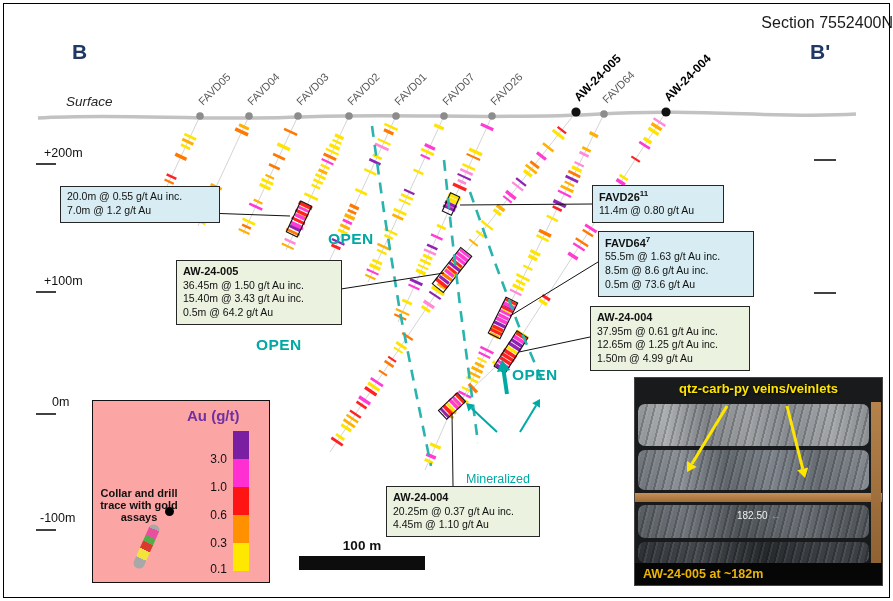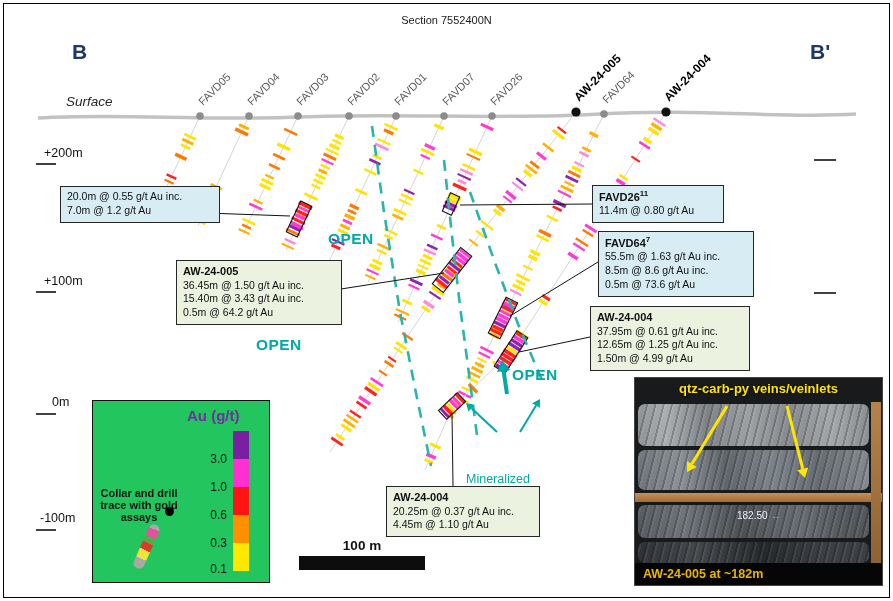--- a/index.html
+++ b/index.html
@@ -1,32 +1,32 @@
 <!DOCTYPE html>
 <html><head>
 <meta charset="utf-8">
 <style>
   html,body{margin:0;padding:0;background:#fff;}
   .canvas{position:relative;width:893px;height:601px;background:#fff;font-family:"Liberation Sans",sans-serif;overflow:hidden;}
   .frame{position:absolute;left:3px;top:3px;right:3px;bottom:3px;border:1.6px solid #000;pointer-events:none;z-index:10;}
   #section-svg{position:absolute;left:0;top:0;}
-  .title{position:absolute;top:14px;left:0;width:100%;text-align:center;font-size:11px;color:#1a1a1a;}
+  .title{position:absolute;top:14px;left:0;width:100%;text-align:right;font-size:16px;color:#1a1a1a;}
   .b-label{position:absolute;font-weight:bold;font-size:21px;color:#1f3864;}
   .surface-label{position:absolute;left:66px;top:94px;font-style:italic;font-size:13.5px;color:#262626;}
   .elev{position:absolute;font-size:12.5px;color:#111;}
   .callout{position:absolute;border:1px solid #262626;padding:3px 6px 4px;font-size:10.5px;line-height:1.32;color:#111;z-index:5;}
   .callout .c-title{font-weight:bold;font-size:11px;}
   .callout sup{font-size:8px;}
   .callout sup:empty{display:none;}
   .callout .c-line:empty{display:none;}
   .blue{background:#d7edf3;}
   .green{background:#ebf2df;}
   .open{position:absolute;color:#00a9a4;font-weight:bold;font-size:15.5px;letter-spacing:.4px;z-index:4;}
   .minzone{position:absolute;color:#00a9a4;font-size:12.5px;line-height:1.2;text-align:center;z-index:4;margin-top:48px;}
-  .legend{position:absolute;left:92px;top:400px;width:176px;height:181px;background:#22c55e;border:1.4px solid #111;z-index:5;}
+  .legend{position:absolute;left:92px;top:400px;width:176px;height:181px;background:#fca5a5;border:1.4px solid #111;z-index:5;}
   .legend-title{position:absolute;left:94px;top:6px;font-size:15px;font-weight:bold;color:#7030a0;}
   .lg-bar{position:absolute;left:140px;top:30px;width:16px;height:140px;}
   .lg-seg{height:28px;width:100%;}
   .lg-val{position:absolute;width:40px;text-align:right;font-size:12px;color:#111;}
   .legend-note{position:absolute;left:6px;top:86px;width:80px;font-size:11px;text-align:center;color:#111;font-weight:bold;}
   .mini-collar{position:absolute;left:72px;top:106px;width:9px;height:9px;border-radius:50%;background:#000;}
   .mini-trace{position:absolute;left:48px;top:122px;width:11px;height:47px;border-radius:5px;transform:rotate(24deg);
     background:linear-gradient(#a8a8a8 0 10%,#e8509f 10% 28%,#54ad4d 28% 42%,#d93a2c 42% 58%,#f3e43c 58% 78%,#a8a8a8 78% 100%);}
   .scalebar{position:absolute;left:299px;top:538px;width:126px;text-align:center;z-index:4;}
   .scalebar .sb-label{font-weight:bold;font-size:13.5px;color:#111;}

